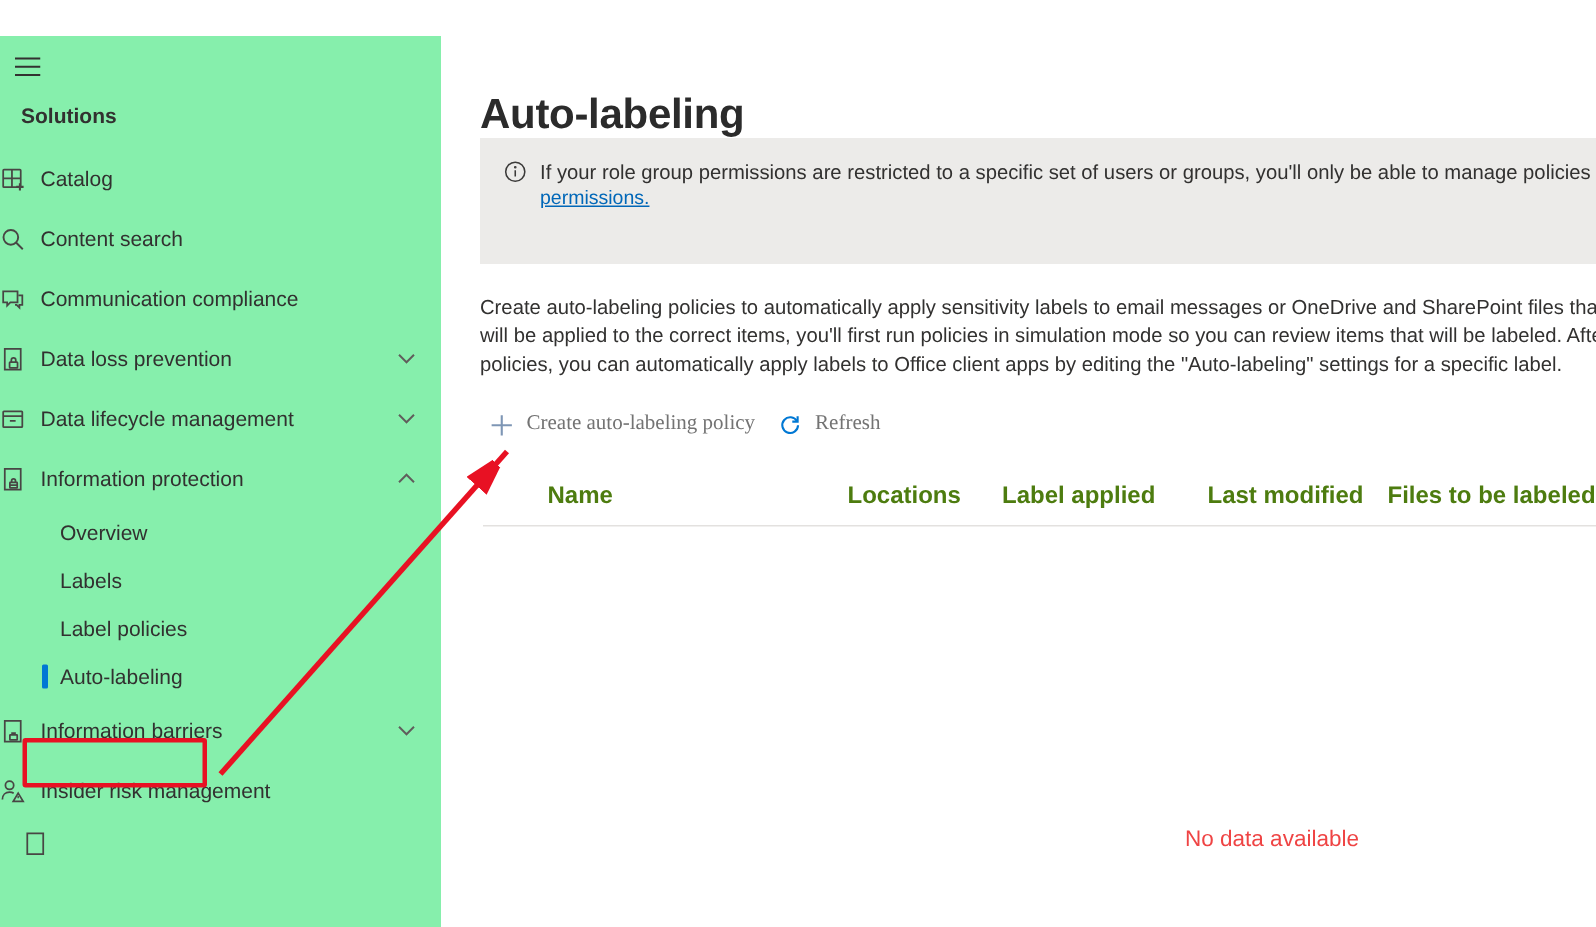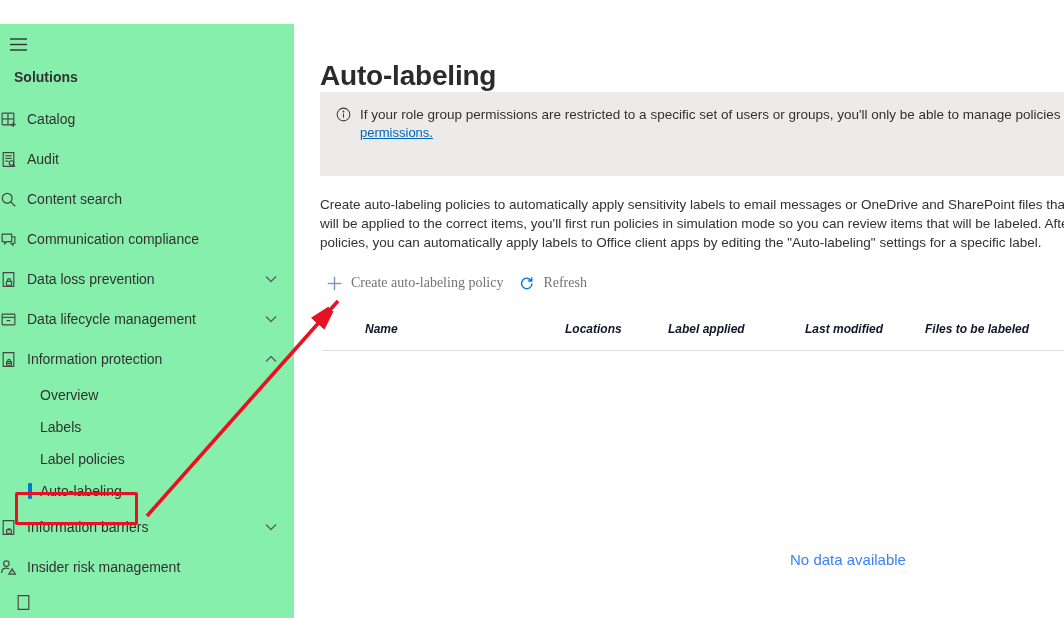--- a/index.html
+++ b/index.html
@@ -81,35 +81,35 @@
   .tb-btn {
     display: flex; align-items: center; gap: 9px;
     background: transparent; border: none; padding: 0; cursor: pointer;
     font-family: Liberation Serif, serif;
     font-size: 14px; color: #737373;
   }
   .tb-btn + .tb-btn { margin-left: 16px; }
 
   .table-header { position: absolute; left: 320px; right: 0; top: 322px; height: 18px; }
   .th {
-    position: absolute; top: 0; font-size: 12px; font-weight: 700;
-    color: #0f172a; white-space: nowrap; cursor: pointer; font-style: italic;
+    position: absolute; top: 0; font-size: 16px; font-weight: 700;
+    color: #4d7c0f; white-space: nowrap; cursor: pointer;
   }
   .th-0 { left: 45px; }
   .th-1 { left: 245px; }
   .th-2 { left: 348px; }
   .th-3 { left: 485px; }
   .th-4 { left: 605px; }
   .table-divider {
     position: absolute; left: 322px; right: 0; top: 350px; height: 1px;
     background: #e3e1df;
   }
   .empty-state {
     position: absolute; left: 848px; top: 551px; transform: translateX(-50%);
-    font-size: 15px; color: #3b82f6; white-space: nowrap; text-align: center;
+    font-size: 15px; color: #ef4444; white-space: nowrap; text-align: center;
   }
 
   
   .anno-box {
     position: absolute; left: 15px; top: 492px; width: 123px; height: 33px;
     border: 3px solid #e81123; border-radius: 2px;
     pointer-events: none; z-index: 10;
   }
   .anno-arrow {
     position: absolute; left: 0; top: 0; width: 1064px; height: 618px;
@@ -145,33 +145,20 @@
             <line x1="7.5" y1="2" x2="7.5" y2="13"></line>
           <g stroke-width="1.3">
               <line x1="12.5" y1="10.5" x2="12.5" y2="15"></line>
               <line x1="10.2" y1="12.8" x2="14.8" y2="12.8"></line>
             </g>
         </svg>
       </span>
       <span class="nav-label">Catalog</span>
     </div>
 
-    <div class="nav-item">
-      <span class="nav-icon">
-        <svg width="17" height="17" viewBox="0 0 16 16" fill="none" stroke="#484644" stroke-width="1.1">
-          <path d="M3 1.5h10v13H3z"></path>
-            <line x1="5" y1="4.5" x2="11" y2="4.5"></line>
-            <line x1="5" y1="7" x2="11" y2="7"></line>
-            <line x1="5" y1="9.5" x2="8" y2="9.5"></line>
-          <circle cx="10.8" cy="11.3" r="2.1"></circle>
-            <line x1="12.4" y1="12.9" x2="14.2" y2="14.7"></line>
-        </svg>
-      </span>
-      <span class="nav-label">Audit</span>
-    </div>
 
     <div class="nav-item">
       <span class="nav-icon">
         <svg width="17" height="17" viewBox="0 0 16 16" fill="none" stroke="#484644" stroke-width="1.2">
           <circle cx="6.8" cy="6.8" r="4.6"></circle>
             <line x1="10.2" y1="10.2" x2="14.3" y2="14.3"></line>
         </svg>
       </span>
       <span class="nav-label">Content search</span>
     </div>

